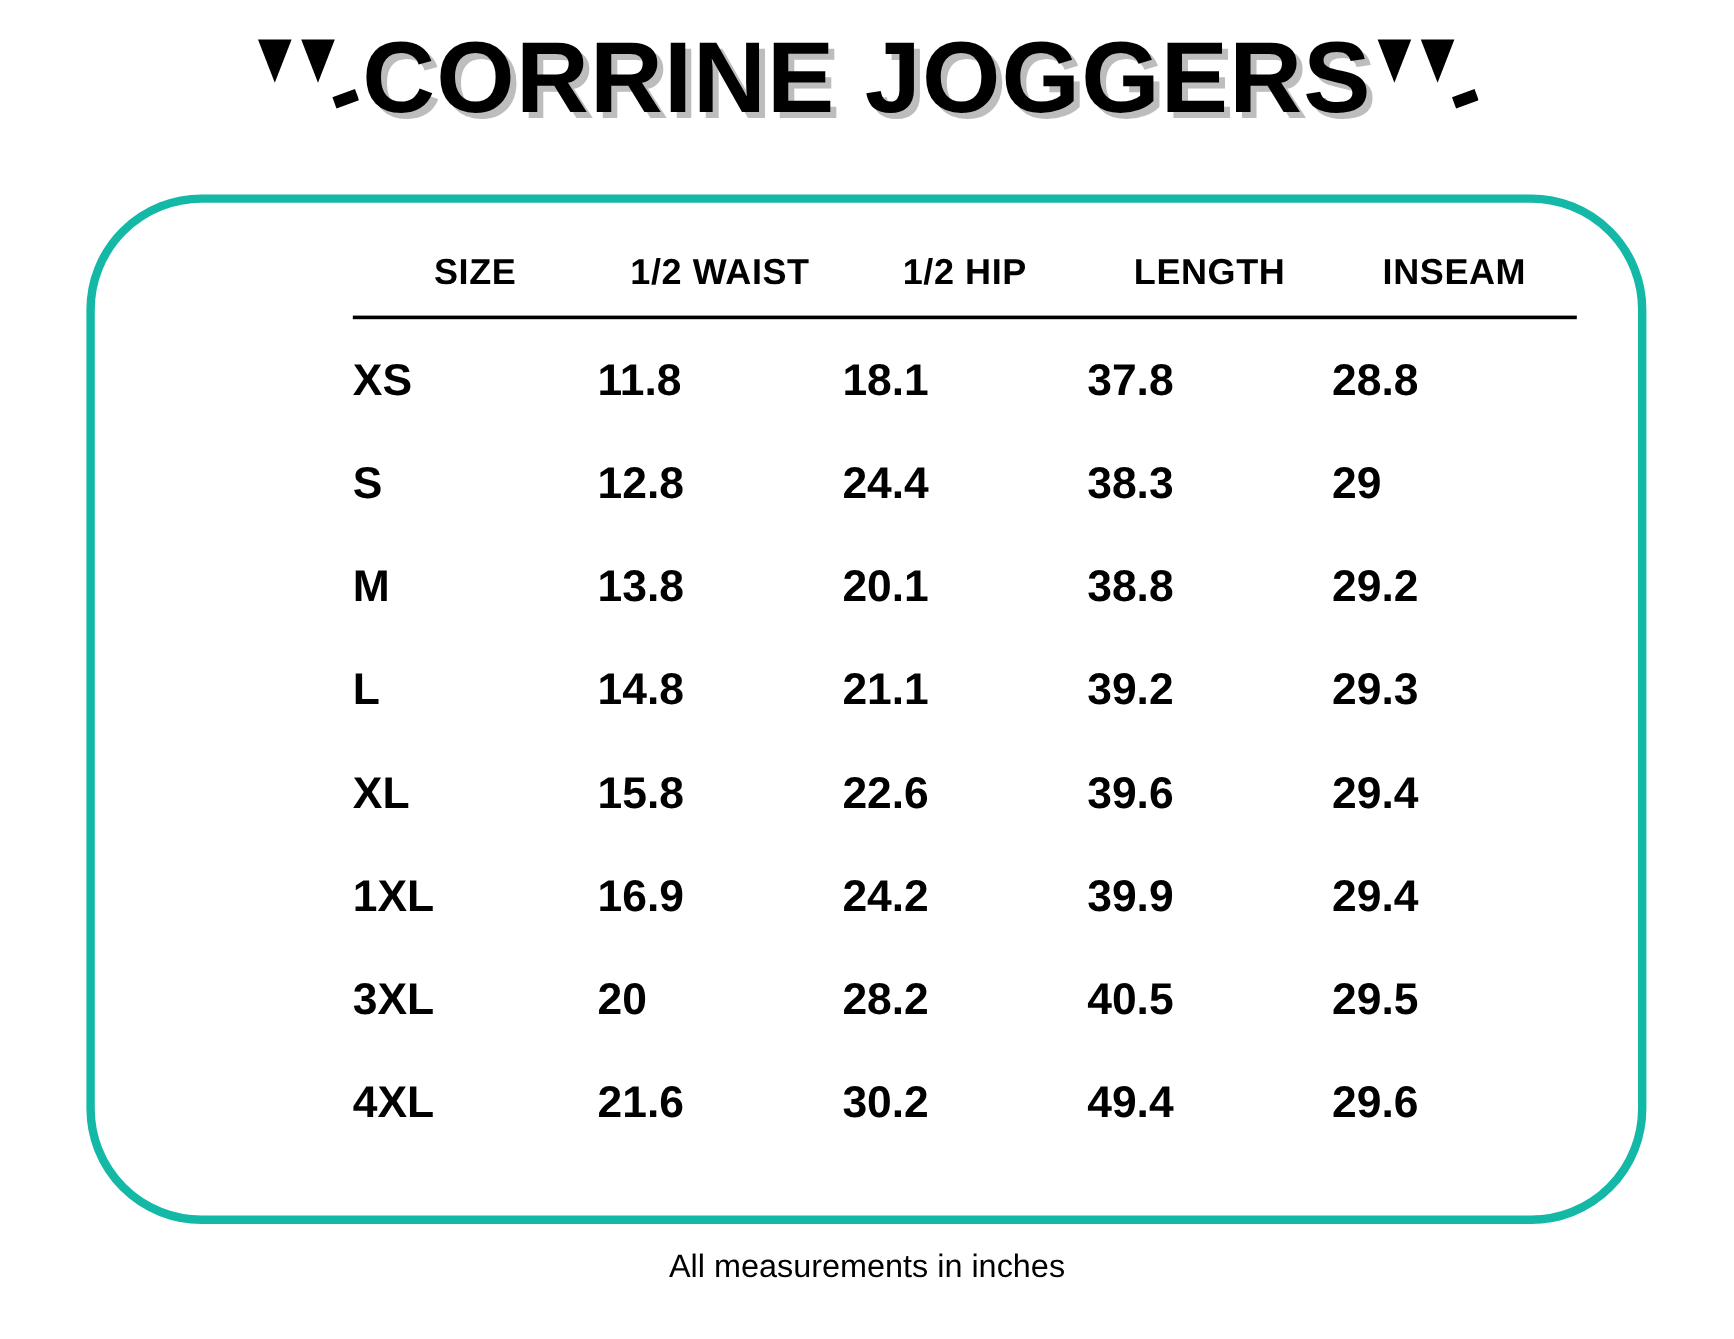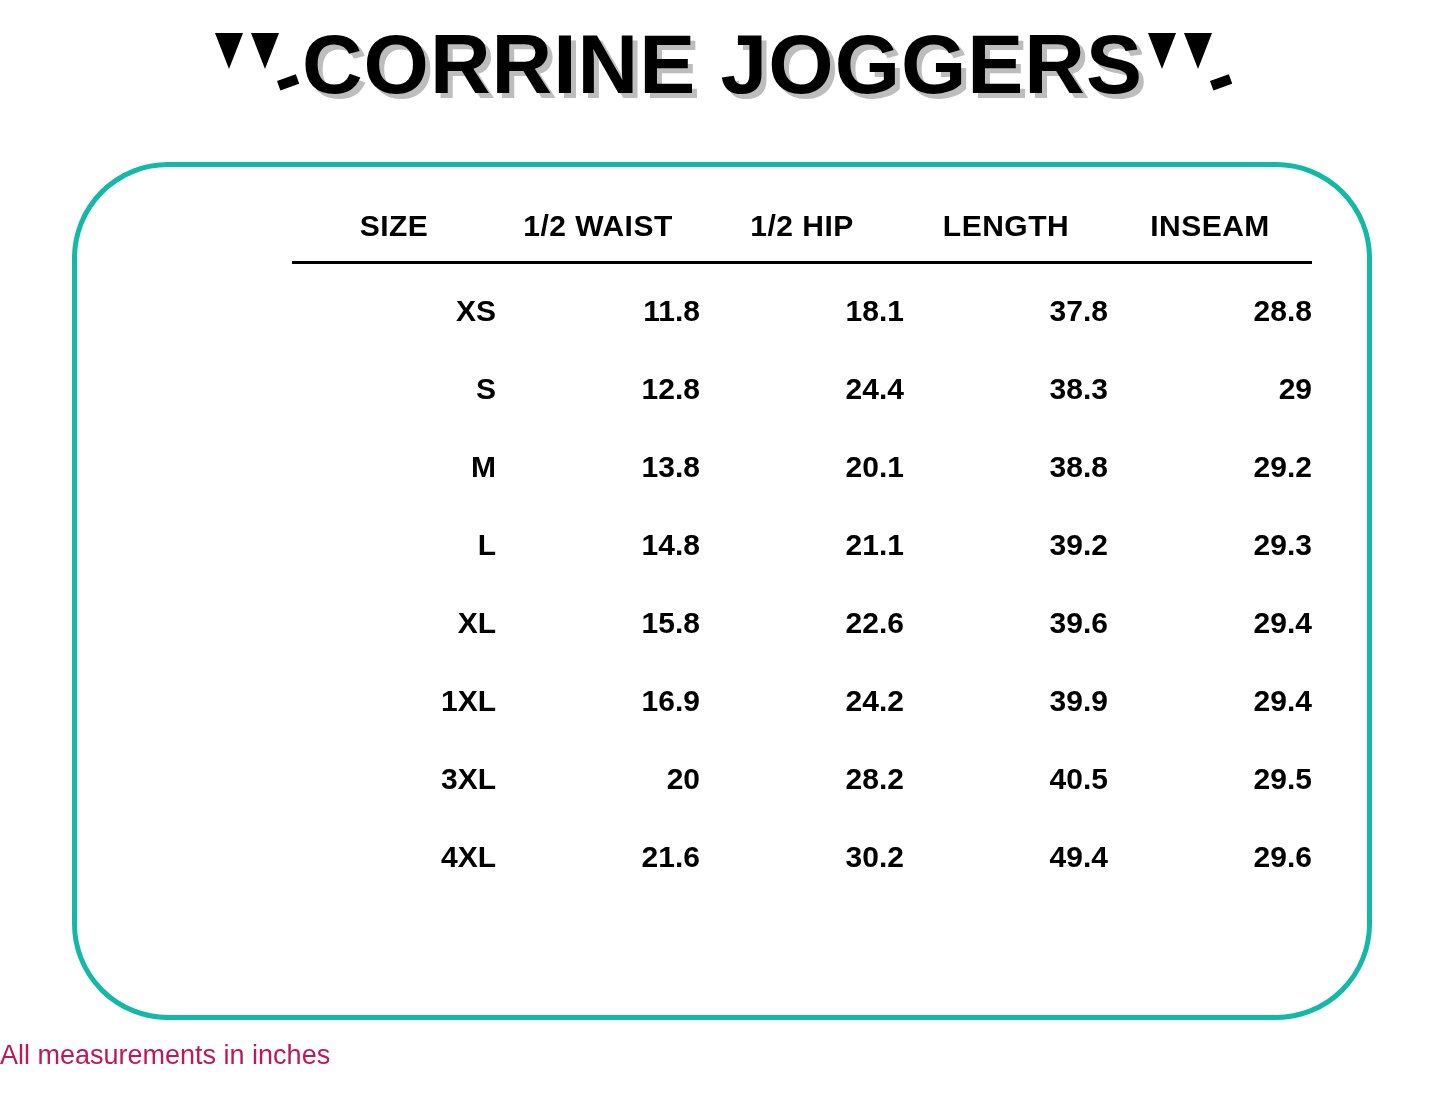--- a/index.html
+++ b/index.html
@@ -45,21 +45,21 @@
   }
   .logo-mark svg { display: block; }
 
   
   .card {
     position: absolute;
     left: 72px;
     top: 162px;
     width: 1300px;
     height: 858px;
-    border: 5px solid #14b8a6;
+    border: 7px solid #14b8a6;
     border-radius: 96px;
     background: #ffffff;
   }
 
   .table-area {
     position: absolute;
     left: 215px;
     top: 32px;
     width: 1020px;
   }
@@ -79,36 +79,37 @@
   }
   .header-rule td {
     padding: 0;
   }
   .header-rule .rule {
     height: 3px;
     background: #000000;
     width: 100%;
   }
   tbody td {
-    font-size: 30px;
+    font-size: 37px;
     font-weight: 700;
-    text-align: right;
+    text-align: left;
     padding: 22px 0;
     white-space: nowrap;
   }
   tbody tr:first-child td { padding-top: 30px; }
 
   .footnote {
     position: absolute;
     left: 0;
     right: 0;
     top: 1040px;
+    text-align: center;
     font-size: 27px;
     font-weight: 400;
-    color: #be185d;
+    color: #000000;
   }
 </style>
 </head>
 <body>
 
 <div class="title-wrap">
   <div class="title">
     <span class="logo-mark">
       <svg width="86" height="74" viewBox="0 0 86 74" xmlns="http://www.w3.org/2000/svg">
         <polygon points="2,4 30,4 16,40" fill="#000000"></polygon>

